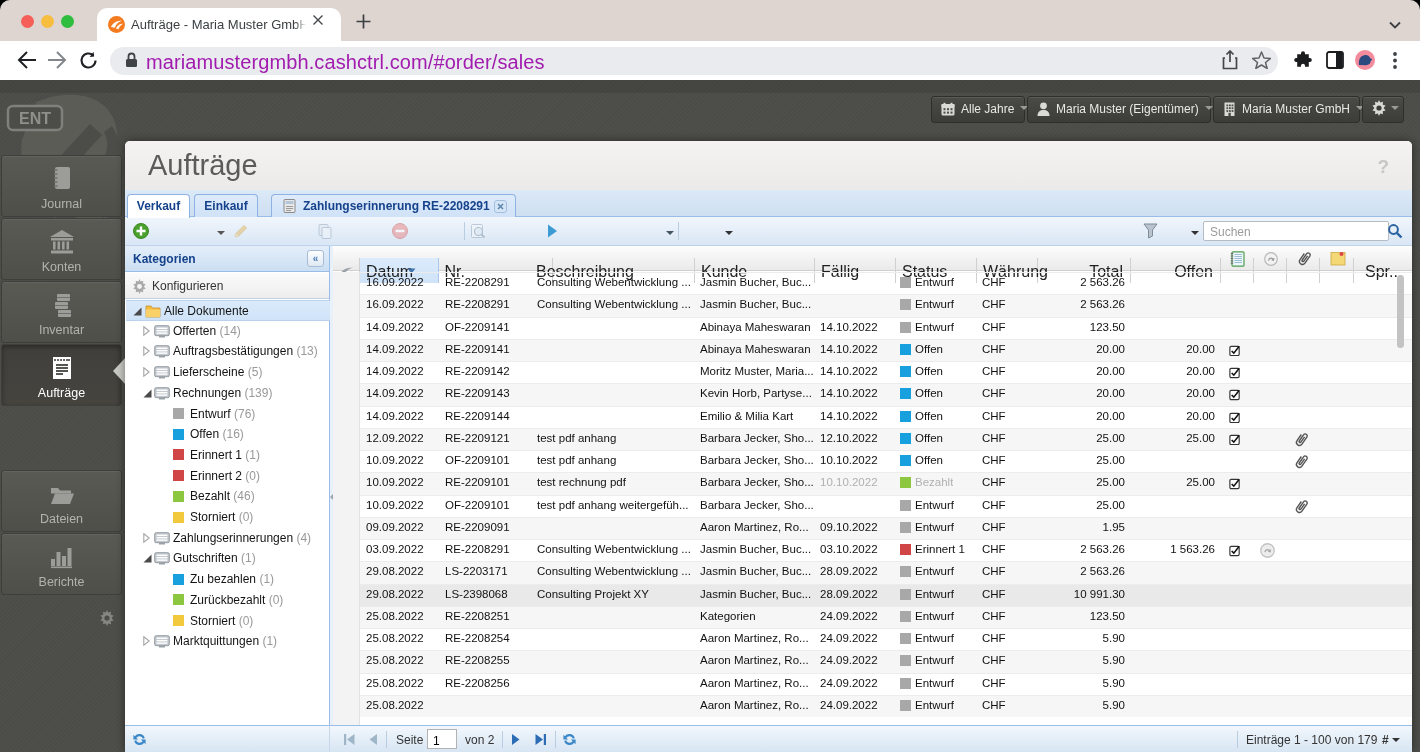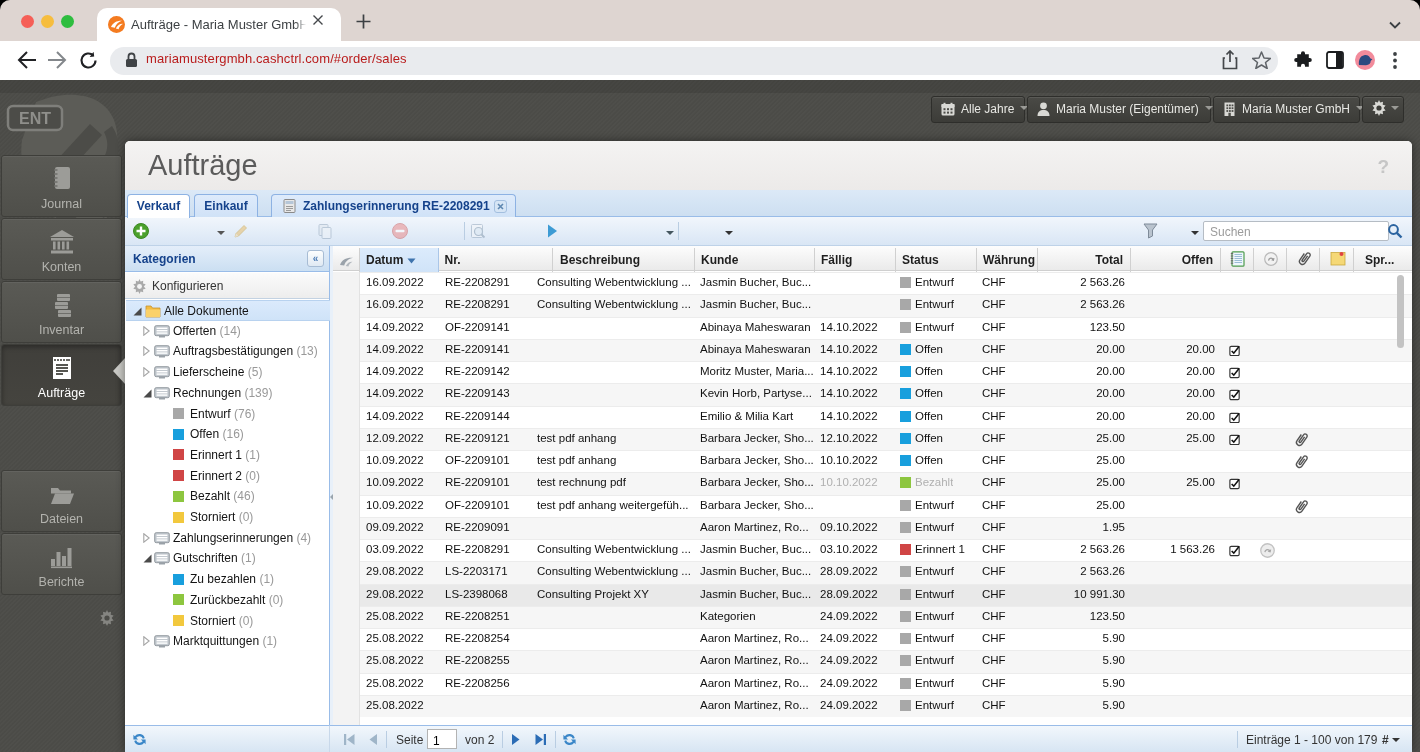--- a/index.html
+++ b/index.html
@@ -10,21 +10,21 @@
   #win { position:absolute; inset:0; border-radius:10px 10px 0 0; overflow:hidden; background:#4b4b47; }
   #tabstrip { position:absolute; left:0; top:0; width:1420px; height:41px; background:#ded5d1; }
   .tl { position:absolute; top:15px; width:13px; height:13px; border-radius:50%; }
   #tab { position:absolute; left:97px; top:8px; width:244px; height:33px; background:#fff; border-radius:10px 10px 0 0; }
   #tab .title { position:absolute; left:34px; top:9px; width:196px; font-size:13px; color:#3c4043; white-space:nowrap; overflow:hidden; }
   #tab .fade { position:absolute; right:30px; top:0; width:16px; height:33px; background:linear-gradient(90deg, rgba(255,255,255,0), #fff 70%); }
   #newtab { position:absolute; left:355px; top:13px; width:17px; height:17px; color:#3c4043; }
   #tsarrow { position:absolute; left:1389px; top:21px; color:#3c4043; }
   #btoolbar { position:absolute; left:0; top:41px; width:1420px; height:39px; background:#fff; }
   #addrpill { position:absolute; left:110px; top:5.5px; width:1168px; height:28px; border-radius:14px; background:#e9ebee; }
-  #url { position:absolute; left:146px; top:10px; font-size:13px; color:#b91c1c; letter-spacing:0.1px; }
+  #url { position:absolute; left:146px; top:10px; font-size:20px; color:#a21caf; letter-spacing:0.1px; }
   .cicon { position:absolute; }
   
   #app { position:absolute; left:0; top:80px; width:1420px; height:672px;
          background:#4c4c48;
          background-image:repeating-linear-gradient(135deg, rgba(255,255,255,0.016) 0px, rgba(255,255,255,0.016) 1px, rgba(0,0,0,0.018) 2px, transparent 3px);}
   .navitem { position:absolute; left:1px; width:121px; height:62px; border-radius:3px;
              background:linear-gradient(#5a5a55,#4f4f4a); border:1px solid #3e3e3a; box-shadow:inset 0 1px 0 rgba(255,255,255,0.06); }
   .navitem.active { background:linear-gradient(#403f3b,#45443f); box-shadow:inset 0 2px 5px rgba(0,0,0,0.35); }
   .navlabel { position:absolute; left:0; width:100%; text-align:center; top:41px; font-size:12.5px; color:#b3b3ae; }
   .navitem.active .navlabel { color:#fff; }
@@ -72,21 +72,21 @@
   .trow .cnt { color:#999; }
   .trow.sel { background:linear-gradient(#dbeafc,#cfe3f8); border-top:1px solid #b8d2ef; border-bottom:1px solid #b8d2ef; }
   .sq { position:absolute; width:11px; height:11px; top:4.5px; }
   .tlabel { position:absolute; top:3px; white-space:nowrap; }
   #catbottom { position:absolute; z-index:6; left:0; top:584px; width:205px; height:27px;
                background:linear-gradient(#f2f7fc,#d7e5f3); border-top:1px solid #99bce8; border-right:1px solid #c8d8ea;}
   #splitter { position:absolute; left:205px; top:105px; width:3px; height:479px; background:#e8f0f9; }
   
   #grid { position:absolute; left:208px; top:105px; width:1079px; height:479px; background:#fff; overflow:hidden;}
   #ghead { position:absolute; left:0; top:0; width:1085px; height:25px; background:linear-gradient(#fdfdfd,#eaeaea); border-bottom:1px solid #cfcfcf; }
-  .hcell { position:absolute; top:2px; height:25px; border-right:1px solid #d0d0d0; font-size:12px; color:#1f1f1f;font-weight:bold; }
+  .hcell { position:absolute; top:12px; height:25px; border-right:1px solid #d0d0d0; font-size:16px; color:#1f1f1f; }
   .hcell span { position:absolute; top:5px; }
   .gbody { position:absolute; left:0; top:0; width:1085px; }
   .grow { position:absolute; left:0; width:1085px; height:22.25px; font-size:11.5px; color:#111; box-shadow:inset 0 1px 0 #ececec; }
   .grow.alt { background:#f6f6f6; }
   .grow.hl { background:#e9e9e9; }
   .gc { position:absolute; top:4px; white-space:nowrap; overflow:hidden; }
   .num { text-align:right; }
   .ssq { position:absolute; width:11px; height:11px; top:5px; left:567px; }
   .gray { color:#b0b0b0; }
   #rowgutter { position:absolute; left:0; top:26px; width:27px; height:453px; background:#f3f3f3; border-right:1px solid #e2e2e2; }
@@ -572,21 +572,21 @@
       <div class="hcell" style="left:27px;width:78.5px;background:linear-gradient(#dcebfc,#cfe3f8);border-right:1px solid #aac6e8;">
             <span style="left:6px;">Datum</span>
             <svg style="position:absolute;left:47px;top:10px" width="9" height="6" viewBox="0 0 9 6">
               <path d="M0.5 0.5 H8.5 L4.5 5.5 Z" fill="#3f74ad"></path>
             </svg>
           </div>
       <div class="hcell" style="left:105.5px;width:114px;">
             <span style="left:6px;">Nr.</span>
           </div>
       <div class="hcell" style="left:197px;width:165px;">
-            <span style="left:6px;margin-left:24px;">Beschreibung</span>
+            <span style="left:6px;">Beschreibung</span>
           </div>
       <div class="hcell" style="left:362px;width:120px;">
             <span style="left:6px;">Kunde</span>
           </div>
       <div class="hcell" style="left:482px;width:81px;">
             <span style="left:6px;">Fällig</span>
           </div>
       <div class="hcell" style="left:563px;width:81px;">
             <span style="left:6px;">Status</span>
           </div>

